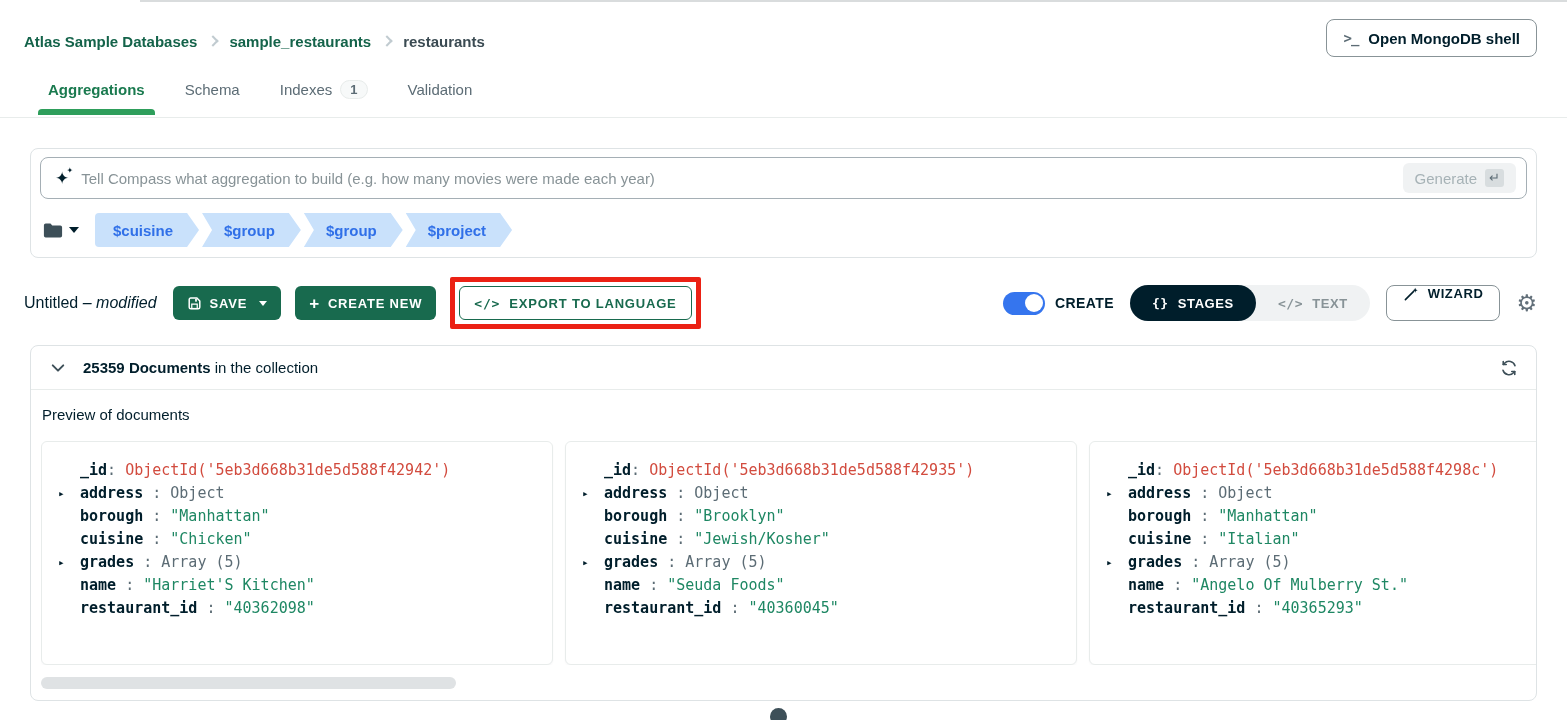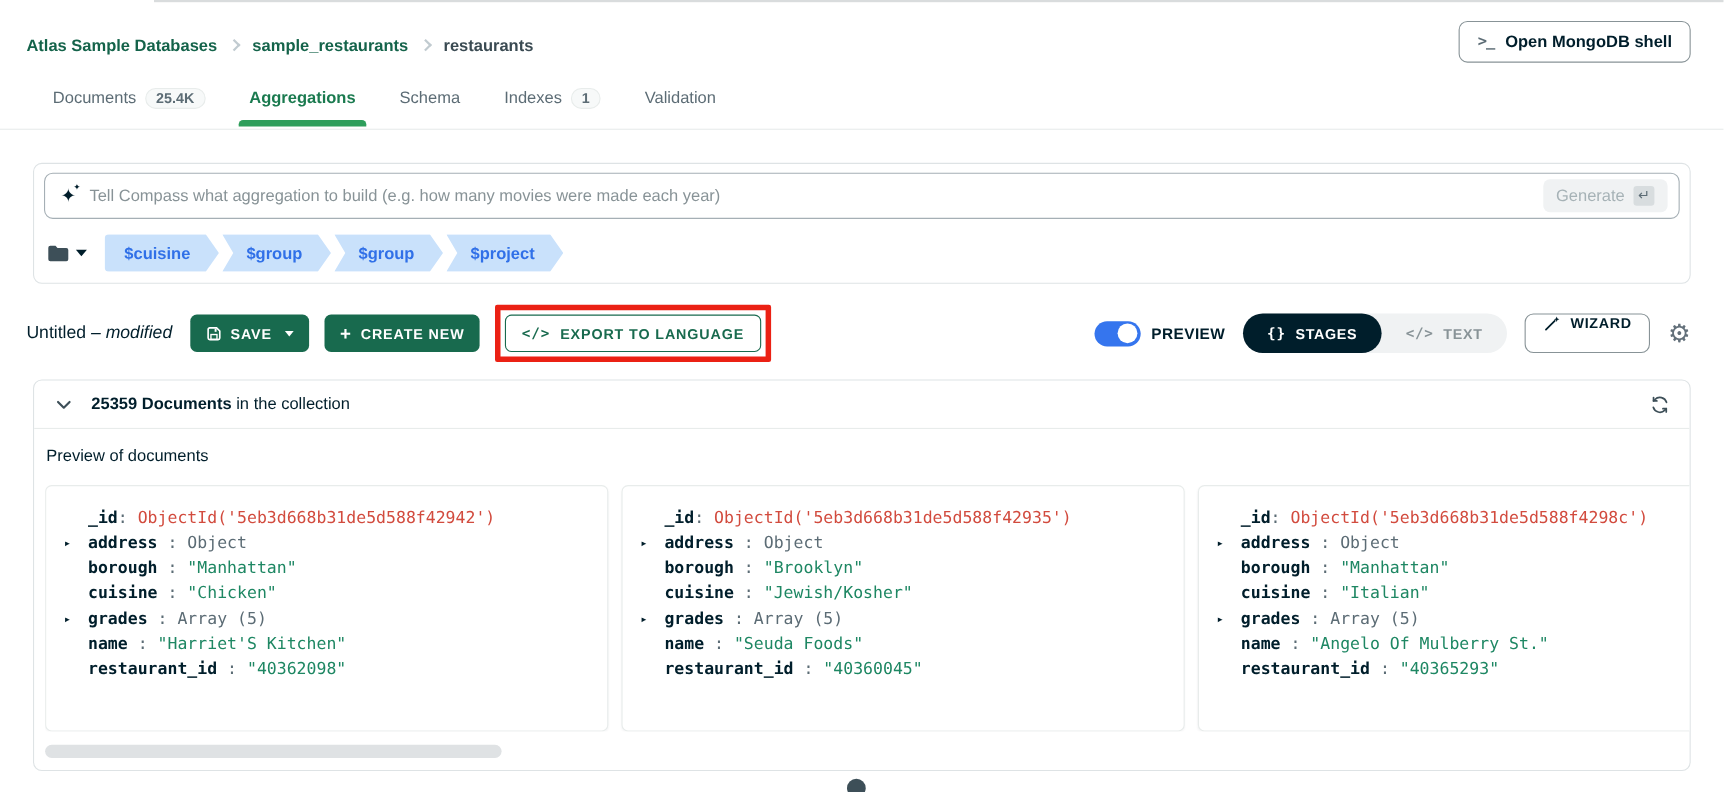--- a/index.html
+++ b/index.html
@@ -132,24 +132,20 @@
   <span class="crumb">sample_restaurants</span>
   <span class="crumb-sep"></span>
   <span class="crumb last">restaurants</span>
   <button class="shell-btn">
     <span class="shell-icon">&gt;_</span>
     <span>Open MongoDB shell</span>
   </button>
 </div>
 
 <div class="tabs" id="tabs">
-    <div class="tab">
-      <span>Documents</span>
-      <span class="badge">25.4K</span>
-    </div>
     <div class="tab active">
       <span>Aggregations</span>
     </div>
     <div class="tab">
       <span>Schema</span>
     </div>
     <div class="tab">
       <span>Indexes</span>
       <span class="badge">1</span>
     </div>
@@ -205,21 +201,21 @@
     <button class="btn-export-lang">
       <span class="code-glyph">&lt;/&gt;</span>
       <span>EXPORT TO LANGUAGE</span>
     </button>
   </span>
   <span class="view-group">
     <span class="preview-wrap">
       <span class="toggle">
           <span class="toggle-knob"></span>
         </span>
-      <span class="preview-label">PREVIEW</span>
+      <span class="preview-label">CREATE</span>
     </span>
     <span class="segmented">
       <span class="seg active">
         <span class="code-glyph">{}</span>
         <span>STAGES</span>
       </span>
       <span class="seg inactive">
         <span class="code-glyph">&lt;/&gt;</span>
         <span>TEXT</span>
       </span>

